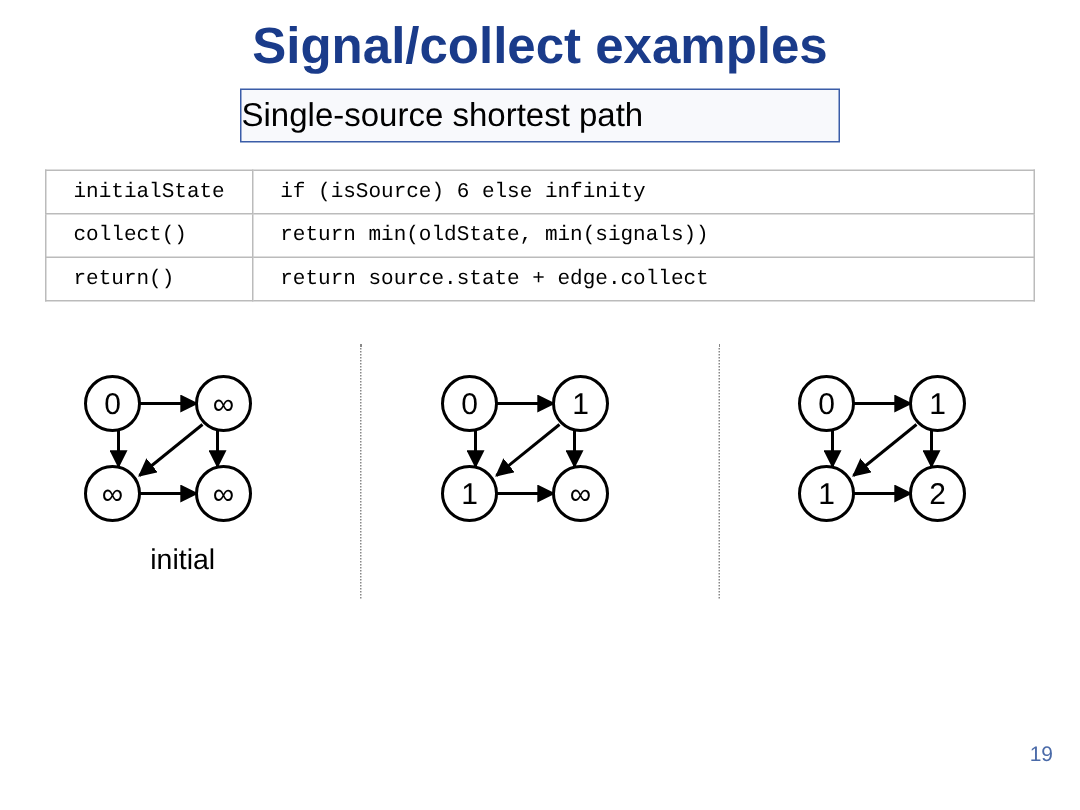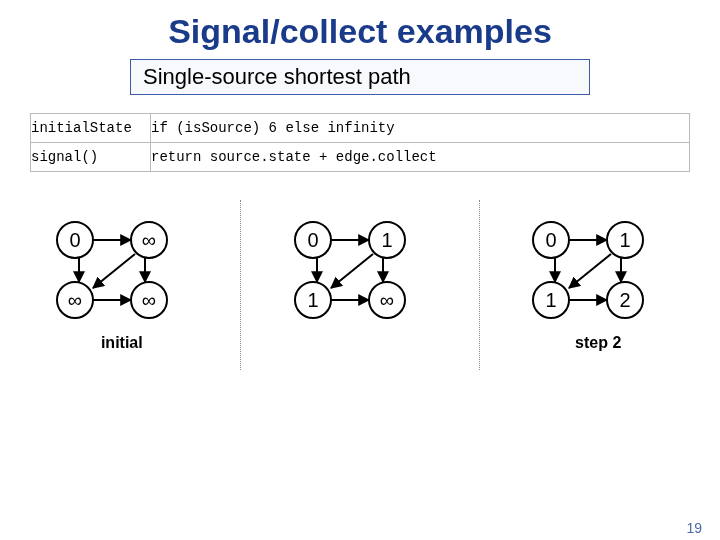--- a/index.html
+++ b/index.html
@@ -15,33 +15,33 @@
     text-align: center;
     font-size: 34px;
     font-weight: bold;
     color: #1a3b8a;
     margin: 12px 0 8px 0;
   }
   .subtitle-box {
     border: 1px solid #3b5da8;
     background: #f8f9fc;
     margin: 6px auto 18px auto;
-    width: 460px;
-    padding: 4px 12px;
+    width: 400px;
+    padding: 4px 0;
     font-size: 22px;
     color: #000;
   }
   table.defs {
     border-collapse: collapse;
     width: 660px;
     margin: 8px auto 0 auto;
   }
   table.defs td {
     border: 1px solid #bbb;
-    padding: 6px 0;
+    padding: 6px 18px;
     font-family: "Courier New", monospace;
     font-size: 14px;
     vertical-align: middle;
   }
   table.defs td.label { width: 120px; }
   .diagrams {
     display: flex;
     justify-content: space-around;
     margin-top: 28px;
     padding: 0 20px;
@@ -51,47 +51,50 @@
     position: relative;
     padding-top: 10px;
   }
   .divider {
     border-left: 1px dotted #888;
     height: 170px;
     align-self: flex-start;
   }
   svg.graph { display: block; }
   .panel-label {
-    font-size: 16px;
+    font-size: 19px;
     margin-top: 4px;
-    font-weight: bold;
   }
   .pagenum {
     position: absolute;
     right: 18px;
-    bottom: 4px;
+    bottom: 30px;
     font-size: 14px;
     color: #4a6aa8;
   }
 </style>
 </head>
 <body>
 
 <h1 class="title">Signal/collect examples</h1>
 
 <div class="subtitle-box">Single-source shortest path</div>
 
 <table class="defs">
   <tbody>
       <tr>
     <td class="label">initialState</td>
     <td>if (isSource) 6 else infinity</td>
   </tr>
   <tr>
-    <td class="label">signal()</td>
+    <td class="label">collect()</td>
+    <td>return min(oldState, min(signals))</td>
+  </tr>
+  <tr>
+    <td class="label">return()</td>
     <td>return source.state + edge.collect</td>
   </tr>
 </tbody>
   </table>
 
 <div class="diagrams">
 
   <div class="panel">
     <svg class="graph" width="170" height="120" viewBox="0 0 170 120">
       <defs>
@@ -159,18 +162,17 @@
       <line x1="98" y1="44" x2="56" y2="78" stroke="#000" stroke-width="2" marker-end="url(#ah2)"></line>
       <circle cx="38" cy="30" r="18" fill="#fff" stroke="#000" stroke-width="2"></circle>
       <text x="38" y="37" text-anchor="middle" font-size="20">0</text>
       <circle cx="112" cy="30" r="18" fill="#fff" stroke="#000" stroke-width="2"></circle>
       <text x="112" y="37" text-anchor="middle" font-size="20">1</text>
       <circle cx="38" cy="90" r="18" fill="#fff" stroke="#000" stroke-width="2"></circle>
       <text x="38" y="97" text-anchor="middle" font-size="20">1</text>
       <circle cx="112" cy="90" r="18" fill="#fff" stroke="#000" stroke-width="2"></circle>
       <text x="112" y="97" text-anchor="middle" font-size="20">2</text>
     </svg>
-    <div class="panel-label">step 2</div>
   </div>
 
 </div>
 
 <div class="pagenum">19</div>
 
 </body></html>

